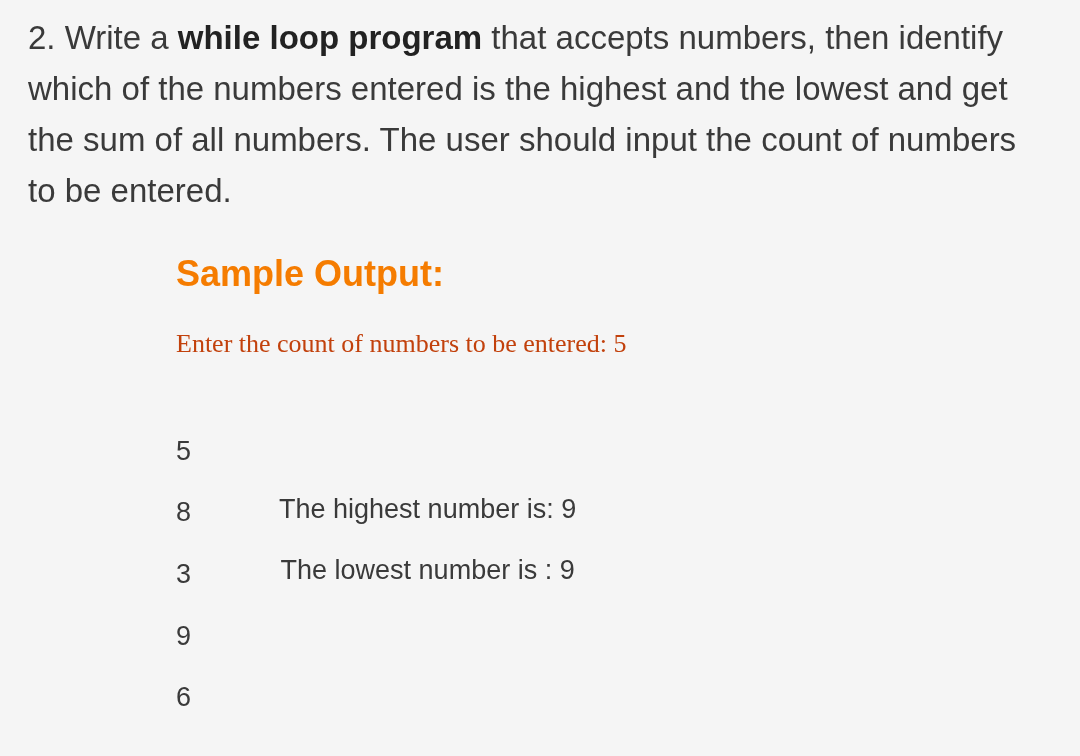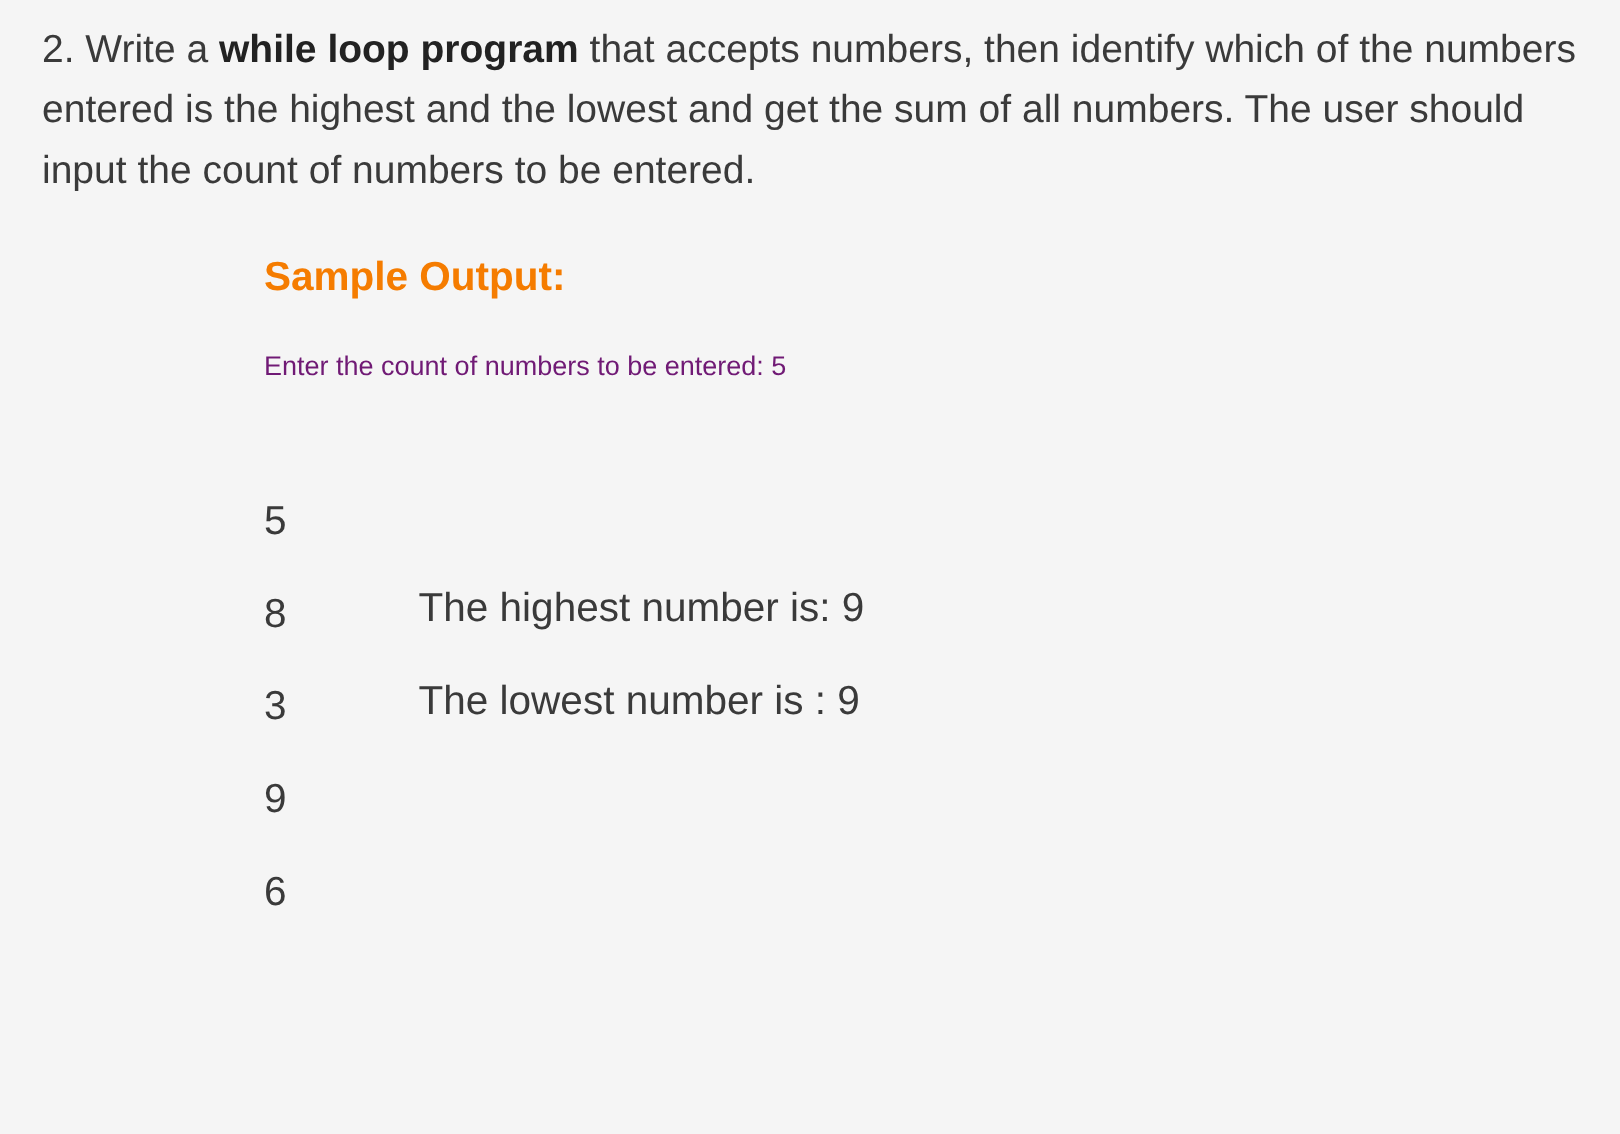--- a/index.html
+++ b/index.html
@@ -10,61 +10,63 @@
     body {
       width: 1080px;
       height: 756px;
       background-color: #f5f5f5;
       font-family: Arial, Helvetica, sans-serif;
       padding: 12px 28px 28px 28px;
       color: #333;
       overflow: hidden;
     }
     .question-text {
-      font-size: 26px;
+      font-size: 33px;
       line-height: 1.55;
       color: #3a3a3a;
       margin-bottom: 36px;
     }
     .bold {
       font-weight: 700;
       color: #222;
     }
     .indented-section {
       padding-left: 148px;
     }
     .sample-output-heading {
-      font-size: 27px;
+      font-size: 36px;
       font-weight: 700;
       color: #f57c00;
       margin-bottom: 34px;
     }
     .prompt-line {
-      font-size: 18px;
-      color: #701a75;
+      font-size: 26px;
+      color: #c2410c;
       margin-bottom: 78px;
+      font-family: Liberation Serif, serif;
     }
     .output-section {
       display: flex;
       gap: 88px;
     }
     .numbers-col {
       display: flex;
       flex-direction: column;
       gap: 32px;
       font-size: 27px;
       color: #3a3a3a;
     }
     .results-col {
       display: flex;
       flex-direction: column;
       gap: 32px;
       font-size: 27px;
       color: #3a3a3a;
       margin-top: 58px;
+      text-align: center;
     }
     .num-item {
       line-height: 1.1;
     }
     .result-item {
       line-height: 1.1;
     }
   </style>
 </head>
 <body>

